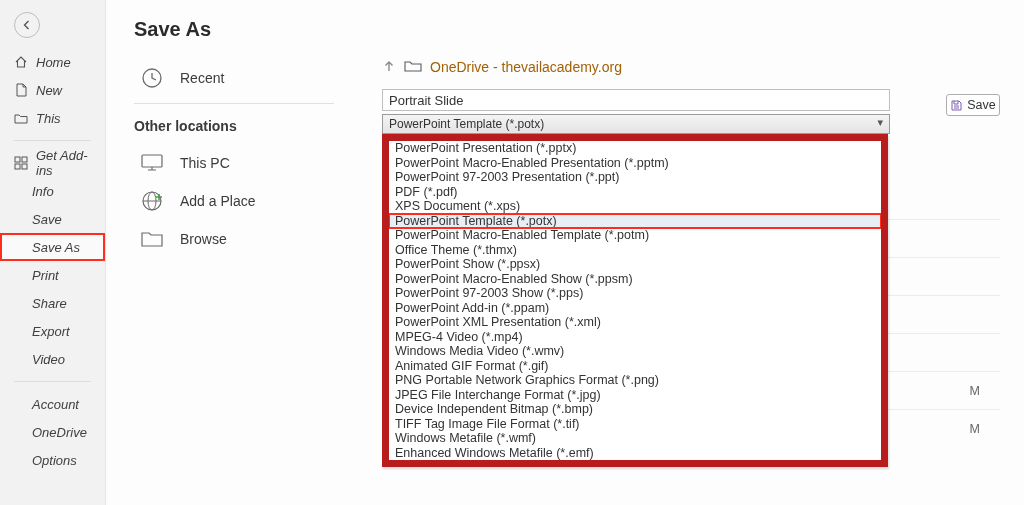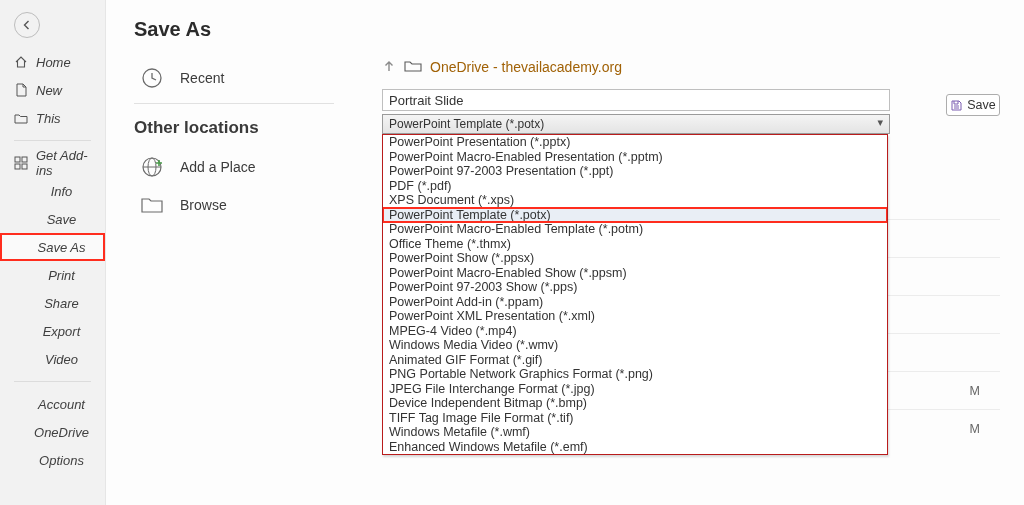--- a/index.html
+++ b/index.html
@@ -2,47 +2,47 @@
 <html><head>
 <meta charset="utf-8">
 <style>
   * { box-sizing: border-box; }
   html, body { margin:0; padding:0; font-family: "Segoe UI", Arial, sans-serif; font-size:13px; color:#3a3a3a; background:#fdfdfd; }
   .app { width:1024px; height:505px; display:flex; overflow:hidden; background:#fbfbfb; }
   
   .sidebar { width:106px; background:#f2f2f2; border-right:1px solid #e6e6e6; padding:8px 0; display:flex; flex-direction:column; }
   .back-btn { width:26px; height:26px; border:1px solid #bdbdbd; border-radius:50%; display:flex; align-items:center; justify-content:center; margin:4px 0 10px 14px; font-size:14px; color:#555; cursor:pointer; }
   .side-item { display:flex; align-items:center; gap:8px; height:28px; padding:0 14px; color:#404040; cursor:pointer;font-style:italic; }
-  .side-item.text-only { padding-left:32px;justify-content:center; }
+  .side-item.text-only { padding-left:32px; }
   .side-item .icon { width:14px; height:14px; display:flex; align-items:center; justify-content:center; color:#555; }
   .side-sep { border:none; border-top:1px solid #dcdcdc; margin:8px 14px; }
   .side-item.selected { outline:2px solid #ff2d1e; outline-offset:-2px; background:#fafafa; }
 
   
   .main { flex:1; padding:16px 24px 0 28px; position:relative; background:#fdfdfd; }
   .page-title { font-size:20px; font-weight:600; margin:2px 0 18px 0; color:#2b2b2b; }
   .columns { display:flex; gap:48px; }
   .col-locations { width:200px; }
   .loc-item { display:flex; align-items:center; gap:14px; height:38px; padding:2px 4px; cursor:pointer; color:#3b3b3b;}
   .loc-icon { width:28px; height:28px; display:flex; align-items:center; justify-content:center; }
   .loc-label { font-size:14px; }
   .loc-sep { border:none; border-top:1px solid #e1e1e1; margin:6px 0 14px 0; }
-  .other-hdr { font-size:17px; color:#3a3a3a; font-weight:600; margin:6px 0 10px 0; }
+  .other-hdr { font-size:14px; color:#3a3a3a; font-weight:600; margin:6px 0 10px 0; }
 
   .col-right { flex:1; position:relative; }
   .path-row { display:flex; gap:8px; height:26px; margin-bottom:4px; color:#a16207; }
   .path-up { font-size:16px; color:#888; cursor:pointer; }
   .path-icon { font-size:15px; color:#555; }
   .path-text { font-size:14px; }
   .filename-input { width:508px; height:22px; border:1px solid #bfbfbf; padding:1px 6px; font-size:13px; background:#fff; color:#333; }
   .filetype-row { position:relative; margin-top:3px; width:508px;border-radius:8px; }
   .filetype-btn { width:100%; height:20px; border:1px solid #9a9a9a; background:linear-gradient(#f4f4f4,#e4e4e4); padding:0 20px 0 6px; font-size:12px; text-align:left; color:#333; cursor:pointer; position:relative; }
   .filetype-btn::after { content:"▾"; position:absolute; right:6px; top:1px; font-size:11px; color:#555; }
 
-  .dropdown { position:absolute; top:20px; left:0; width:506px; border:1px solid #b91c1c; background:#fff; z-index:10; font-size:12.5px; color:#333; box-shadow:1px 2px 2px rgba(0,0,0,.15); }
+  .dropdown { position:absolute; top:20px; left:0; width:506px; border:7px solid #b91c1c; background:#fff; z-index:10; font-size:12.5px; color:#333; box-shadow:1px 2px 2px rgba(0,0,0,.15); }
   .dd-scroll { max-height:348px; overflow-y:scroll; }
   .dd-item { padding:0 6px; height:14.5px; line-height:14.5px; cursor:pointer; white-space:nowrap; }
   .dd-item.hover { background:#e9eef5; }
   .dd-item.highlight-box { outline:2px solid #ff2d1e; outline-offset:-1px; }
   .dd-scroll::-webkit-scrollbar { width:16px; }
   .dd-scroll::-webkit-scrollbar-track { background:#f2f2f2; border-left:1px solid #ddd; }
   .dd-scroll::-webkit-scrollbar-thumb { background:#c5c5c5; border:3px solid #f2f2f2; border-radius:8px; }
 
   .save-btn { position:absolute; top:35px; right:0; width:54px; height:22px; border:1px solid #adadad; border-radius:3px; background:#fff; display:flex; align-items:center; justify-content:center; gap:4px; font-size:12.5px; color:#333; cursor:pointer; }
   .save-btn svg { display:block; }
@@ -148,20 +148,29 @@
             <svg width="26" height="26" viewBox="0 0 26 26">
                 <circle cx="13" cy="13" r="9" fill="none" stroke="#6b6b6b" stroke-width="1.3"></circle>
                 <path d="M13 8 V13 L17 15" fill="none" stroke="#6b6b6b" stroke-width="1.3"></path>
               </svg>
           </span>
           <span class="loc-label">Recent</span>
         </div>
         <hr class="loc-sep">
         <div class="other-hdr">Other locations</div>
 
+        <div class="loc-item">
+          <span class="loc-icon">
+            <svg width="26" height="24" viewBox="0 0 26 24">
+                <rect x="3" y="4" width="20" height="12" rx="1" fill="none" stroke="#6b6b6b" stroke-width="1.2"></rect>
+                <path d="M9 19 H17 M13 16 V19" stroke="#6b6b6b" stroke-width="1.2"></path>
+              </svg>
+          </span>
+          <span class="loc-label">This PC</span>
+        </div>
         <div class="loc-item">
           <span class="loc-icon">
             <svg width="26" height="26" viewBox="0 0 26 26">
                 <circle cx="13" cy="13" r="9" fill="none" stroke="#6b6b6b" stroke-width="1.2"></circle>
                 <ellipse cx="13" cy="13" rx="4" ry="9" fill="none" stroke="#6b6b6b" stroke-width="1"></ellipse>
                 <path d="M4 13 H22" stroke="#6b6b6b" stroke-width="1"></path>
                 <path d="M20 6 V12 M17 9 H23" stroke="#4a9a4a" stroke-width="1.6"></path>
               </svg>
           </span>
           <span class="loc-label">Add a Place</span>

